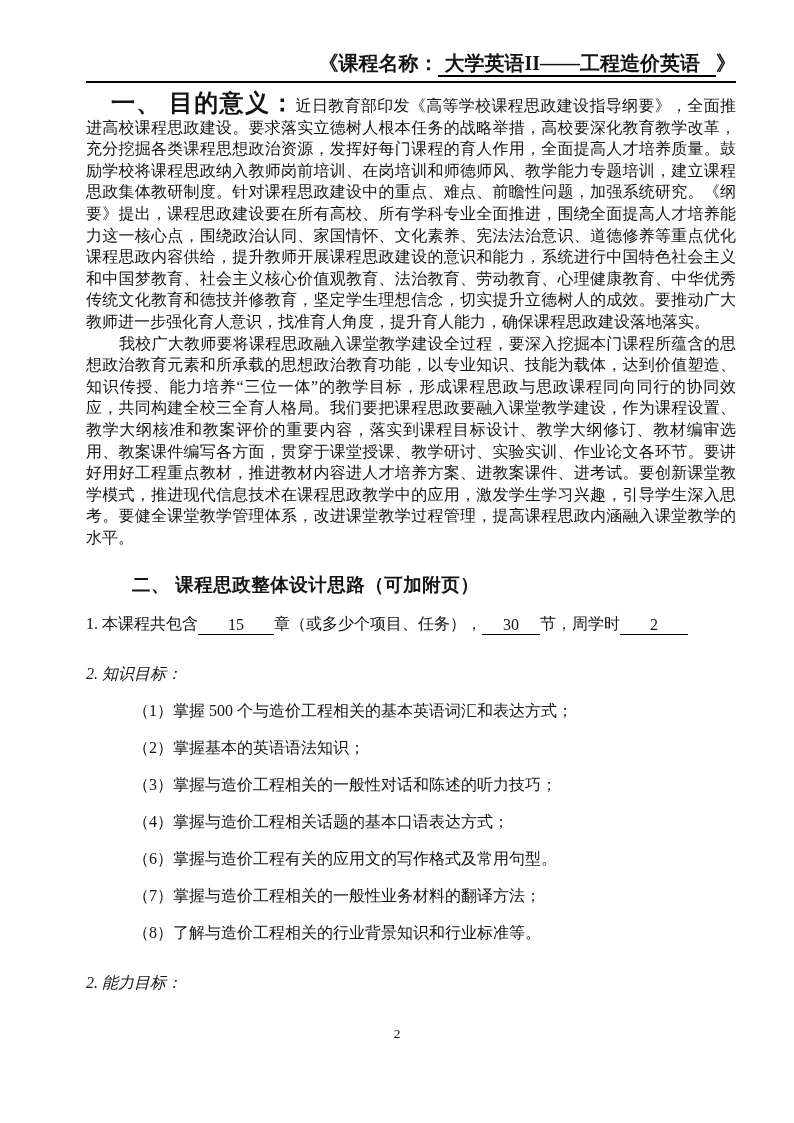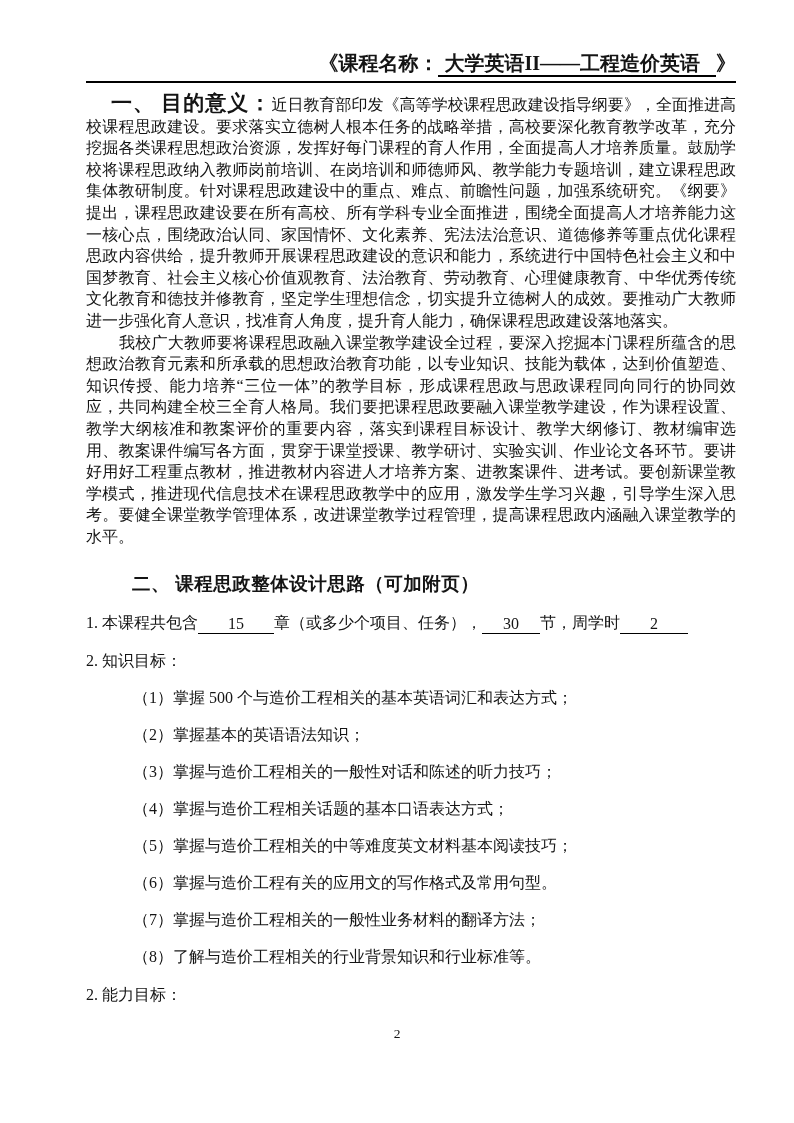--- a/index.html
+++ b/index.html
@@ -37,36 +37,36 @@
     padding: 0 16px 1px 6px;
   }
   .body-text {
     font-size: 16px;
     line-height: 21.6px;
     text-align: justify;
   }
   .p1 { margin: 10px 0 0 0; text-indent: 25px; }
   .p2 { margin: 0; text-indent: 33px; font-family: Liberation Serif, serif; }
   .inline-h1 {
-    font-size: 21px;
+    font-size: 24px;
     font-weight: bold;
     letter-spacing: 1px;
   }
   .h2 {
     font-size: 18.5px;
     font-weight: bold;
     margin: 24px 0 0 46px;
     letter-spacing: 0.5px;
   }
   .row {
     font-size: 16px;
     line-height: 22px;
   }
   .row-structure { margin-top: 16px; white-space: nowrap; }
-  .row-label { margin-top: 16px; }
+  .row-label { margin-top: 28px; font-style: italic; }
   .goal-item { margin-top: 15px; padding-left: 7px; margin-left: 40px; }
   .blank {
     display: inline-block;
     text-align: center;
     border-bottom: 1.5px solid #000;
     line-height: 19px;
     vertical-align: bottom;
   }
   .blank.b1 { width: 76px; }
   .blank.b2 { width: 58px; }
@@ -95,21 +95,20 @@
     <div class="h2">二、 课程思政整体设计思路（可加附页）</div>
 
     <div class="row row-structure"><span>1. 本课程共包含</span><span class="blank b1">15</span><span>章（或多少个项目、任务），</span><span class="blank b2">30</span><span>节，周学时</span><span class="blank b3">2</span></div>
 
     <div class="row row-label">2. 知识目标：</div>
 
     <div class="row goal-item">（1）掌握 500 个与造价工程相关的基本英语词汇和表达方式；</div>
     <div class="row goal-item">（2）掌握基本的英语语法知识；</div>
     <div class="row goal-item">（3）掌握与造价工程相关的一般性对话和陈述的听力技巧；</div>
     <div class="row goal-item">（4）掌握与造价工程相关话题的基本口语表达方式；</div>
-    <div class="row goal-item">（5）掌握与造价工程相关的中等难度英文材料基本阅读技巧；</div>
     <div class="row goal-item">（6）掌握与造价工程有关的应用文的写作格式及常用句型。</div>
     <div class="row goal-item">（7）掌握与造价工程相关的一般性业务材料的翻译方法；</div>
     <div class="row goal-item">（8）了解与造价工程相关的行业背景知识和行业标准等。</div>
 
     <div class="row row-label">2. 能力目标：</div>
 
   </div>
 
   <div class="page-number">2</div>
 </div>

